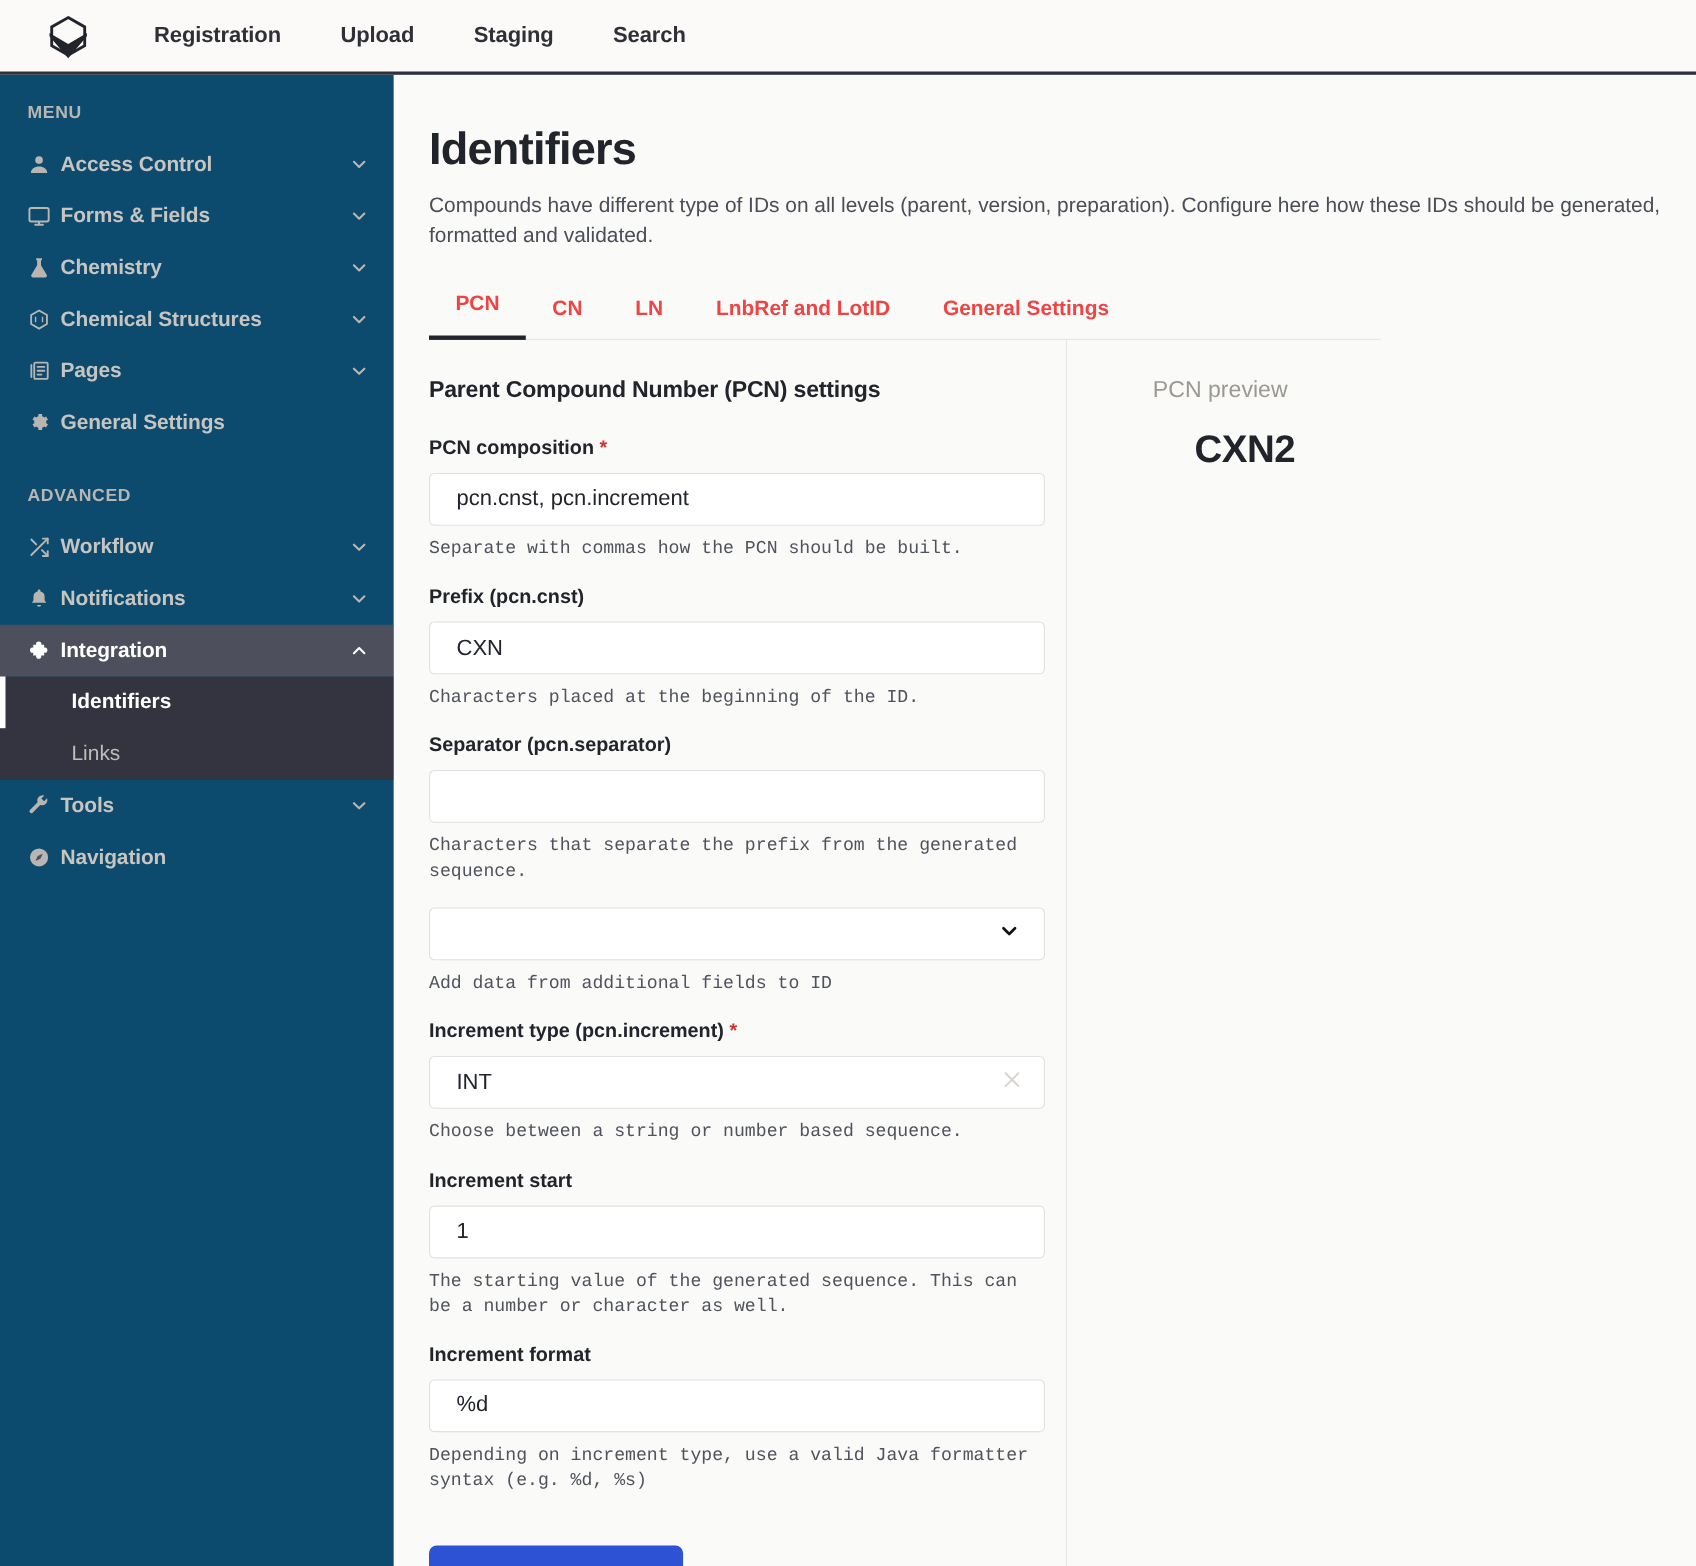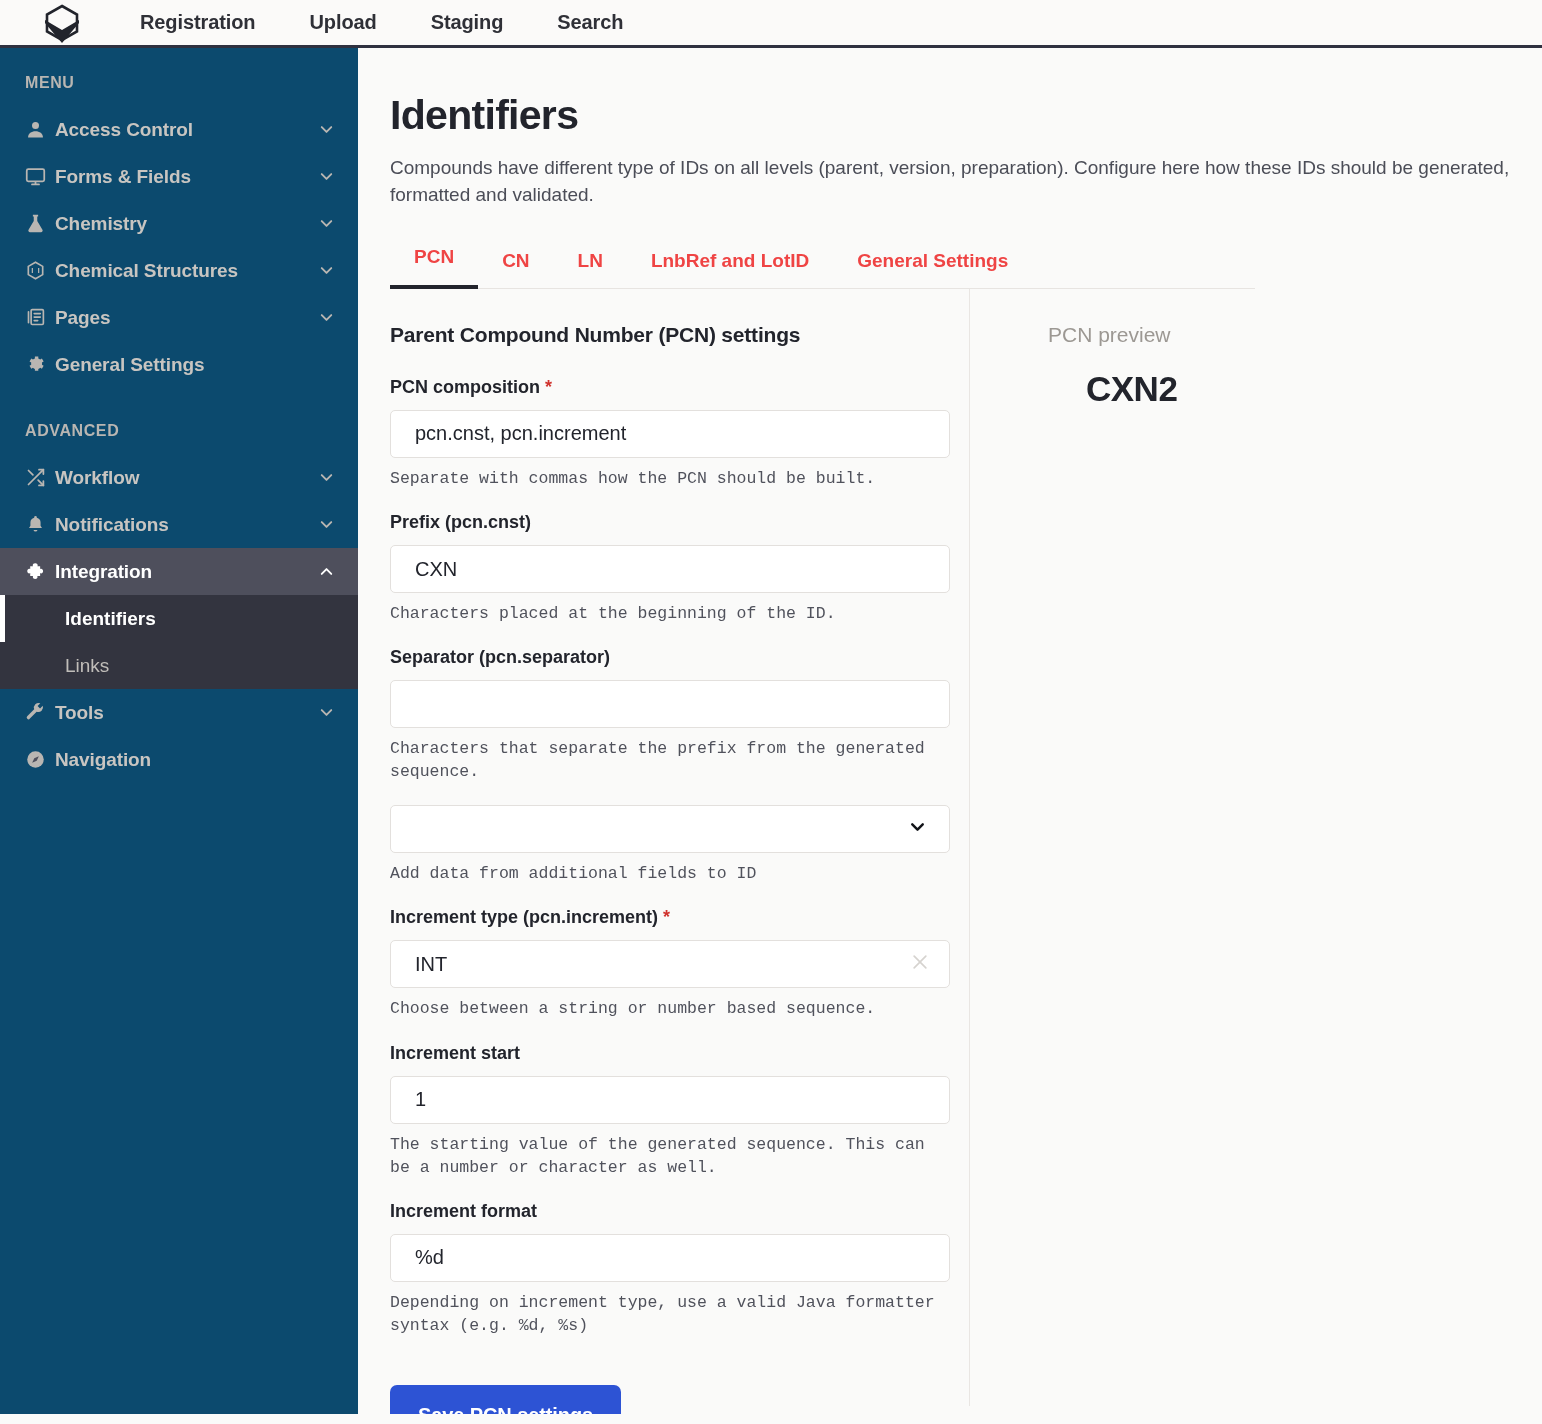--- a/index.html
+++ b/index.html
@@ -7,21 +7,21 @@
     width: 1542px;
     height: 1424px;
     overflow: hidden;
     font-family: "Liberation Sans", sans-serif;
     background: #fafaf9;
     color: #2f3037;
   }
 
   
   .topnav {
-    height: 48px;
+    height: 68px;
     background: #fbfaf9;
     border-bottom: 3px solid #2f3140;
     display: flex;
     align-items: center;
     padding-left: 36px;
     position: relative;
     z-index: 5;
   }
   .logo { width: 52px; height: 46px; display: flex; align-items: center; justify-content: center; }
   .nav-links { display: flex; align-items: center; margin-left: 52px; gap: 0; }

